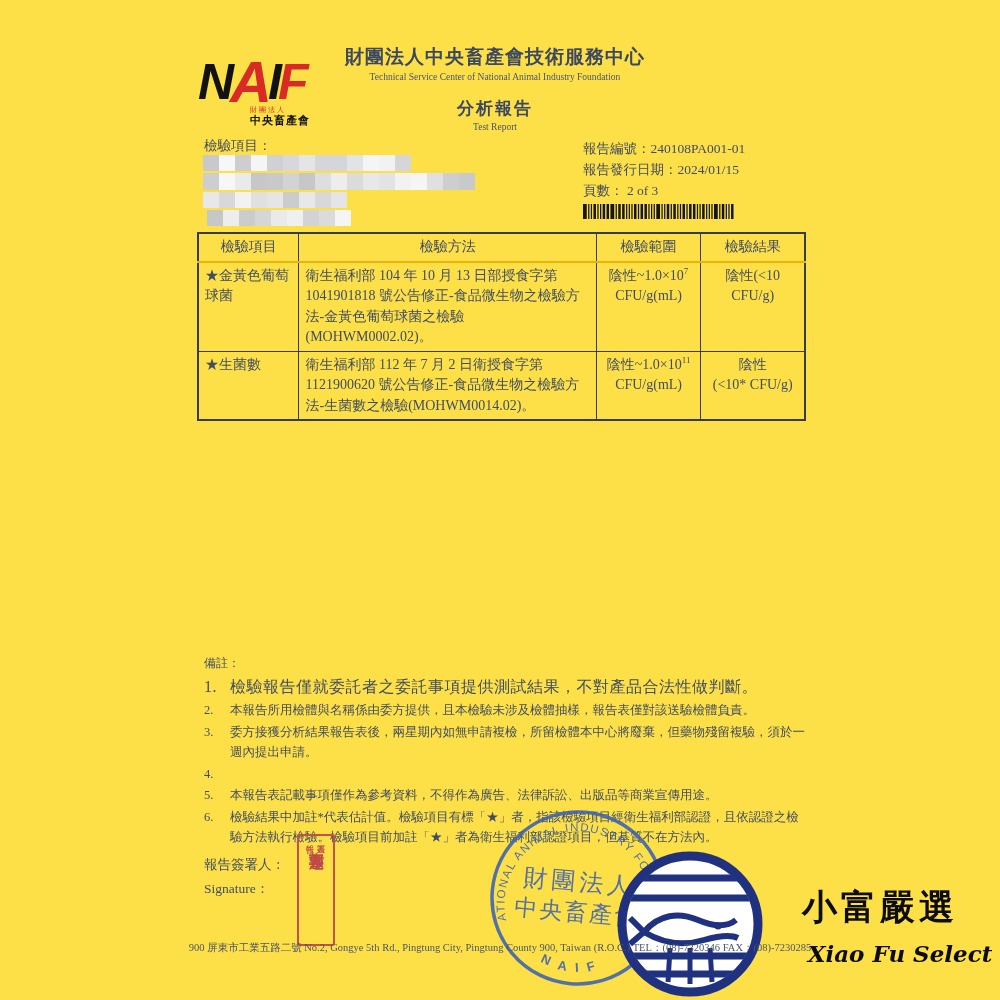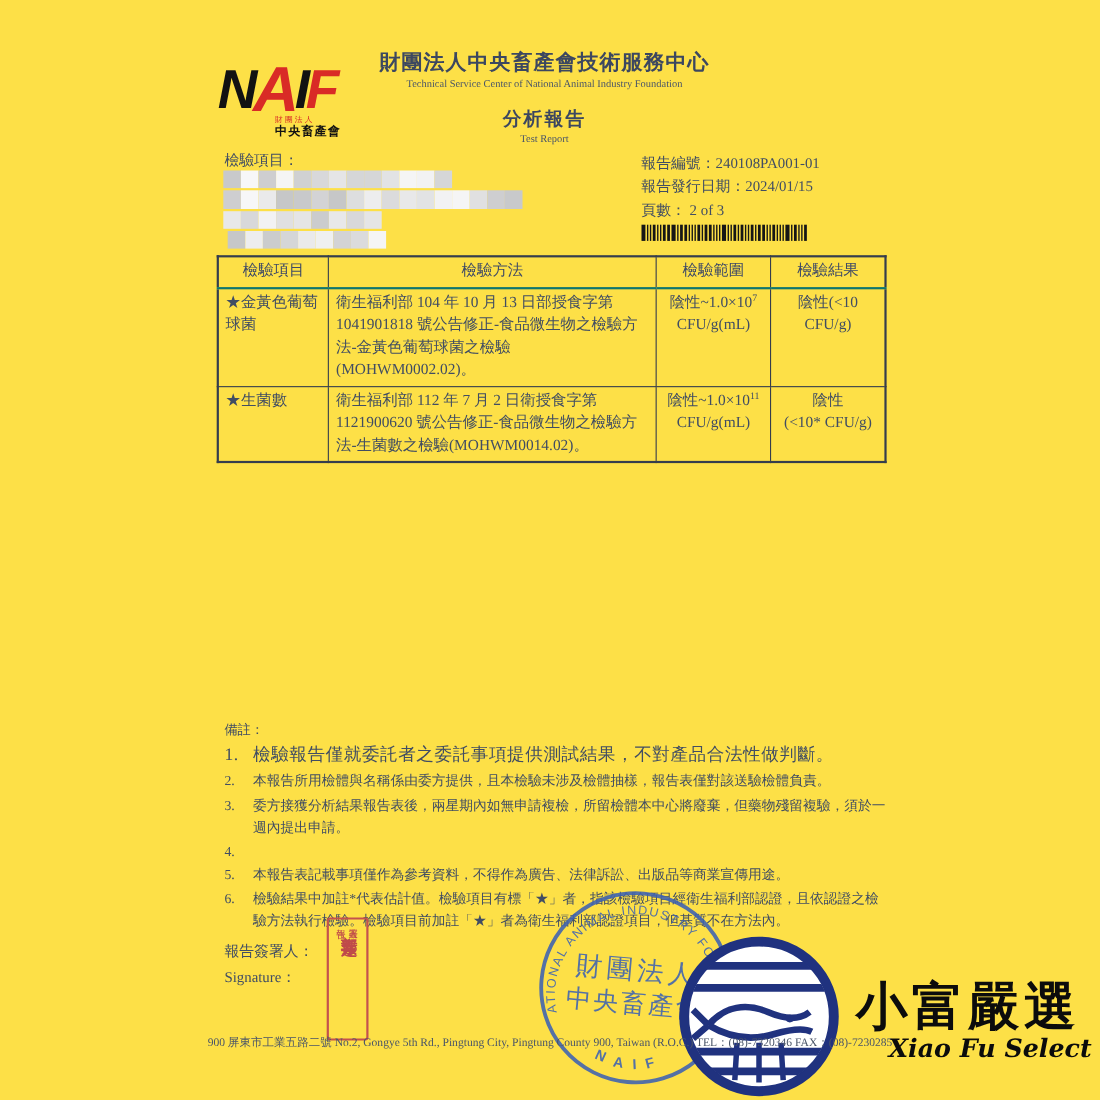--- a/index.html
+++ b/index.html
@@ -32,21 +32,21 @@
   #client-label{left:204px;top:137px;font-size:13.5px;}
   #mosaic{left:203px;top:153px;width:275px;height:78px;}
   .mcell{position:absolute;}
   #report-info{left:583px;top:138px;font-size:13.5px;line-height:21px;white-space:nowrap;}
   #barcode{left:583px;top:204px;width:176px;height:15px;}
 
   
   #test-table{left:197px;top:232px;width:609px;border:2px solid #353d4d;border-collapse:collapse;}
   #test-table td,#test-table th{border:1.5px solid #353d4d;font-size:14px;vertical-align:top;
     padding:3px 6px;line-height:20.5px;font-weight:normal;}
-  #test-table th{text-align:center;padding:3px 0;border-bottom:2px solid #0f766e;color:#3f4a66;}
+  #test-table th{text-align:center;padding:3px 0;border-bottom:2px solid #eab308;color:#3f4a66;}
   .col-item{width:96px;}
   .col-method{width:286px;}
   .col-range{width:100px;}
   .col-result{width:99px;}
   .cell-center{text-align:center;}
   sup{font-size:9px;line-height:0;}
 
   
   #notes{left:204px;top:655px;width:606px;}
   .notes-label{font-size:12px;margin-bottom:3px;}
@@ -59,21 +59,21 @@
   #signature-block{left:204px;top:853px;font-size:13.5px;line-height:24px;}
   #red-stamp{left:297px;top:834px;width:34px;height:104px;border:2.5px solid #c4514e;
     border-radius:3px;color:#bf4a4a;display:flex;flex-direction:column;align-items:center;padding:2px 0;}
   .red-top{display:flex;gap:1px;}
   .red-top span{writing-mode:vertical-rl;font-size:8.5px;line-height:10px;letter-spacing:0px;}
   .red-name{writing-mode:vertical-rl;font-size:15px;font-weight:bold;letter-spacing:2px;margin-top:1px;}
 
   
   #blue-stamp{left:486px;top:806px;width:184px;height:184px;opacity:.88;transform:rotate(5deg);}
   #fish-logo{left:614px;top:848px;width:152px;height:152px;}
-  #brand-zh{left:762px;top:884px;width:236px;text-align:center;font-size:47px;font-weight:900;
+  #brand-zh{left:762px;top:884px;width:236px;text-align:center;font-size:35px;font-weight:900;
     color:#0c0c0c;letter-spacing:4px;font-family:"DejaVu Sans",sans-serif;}
   #brand-en{left:800px;top:940px;width:200px;text-align:center;font-size:23px;font-weight:bold;
     font-style:italic;color:#0c0c0c;font-family:"DejaVu Serif",serif;}
 
   
   #footer-address{left:0;top:941px;width:1000px;text-align:center;font-size:10.5px;color:#4a5568;}
 </style>
 </head>
 <body>
 

